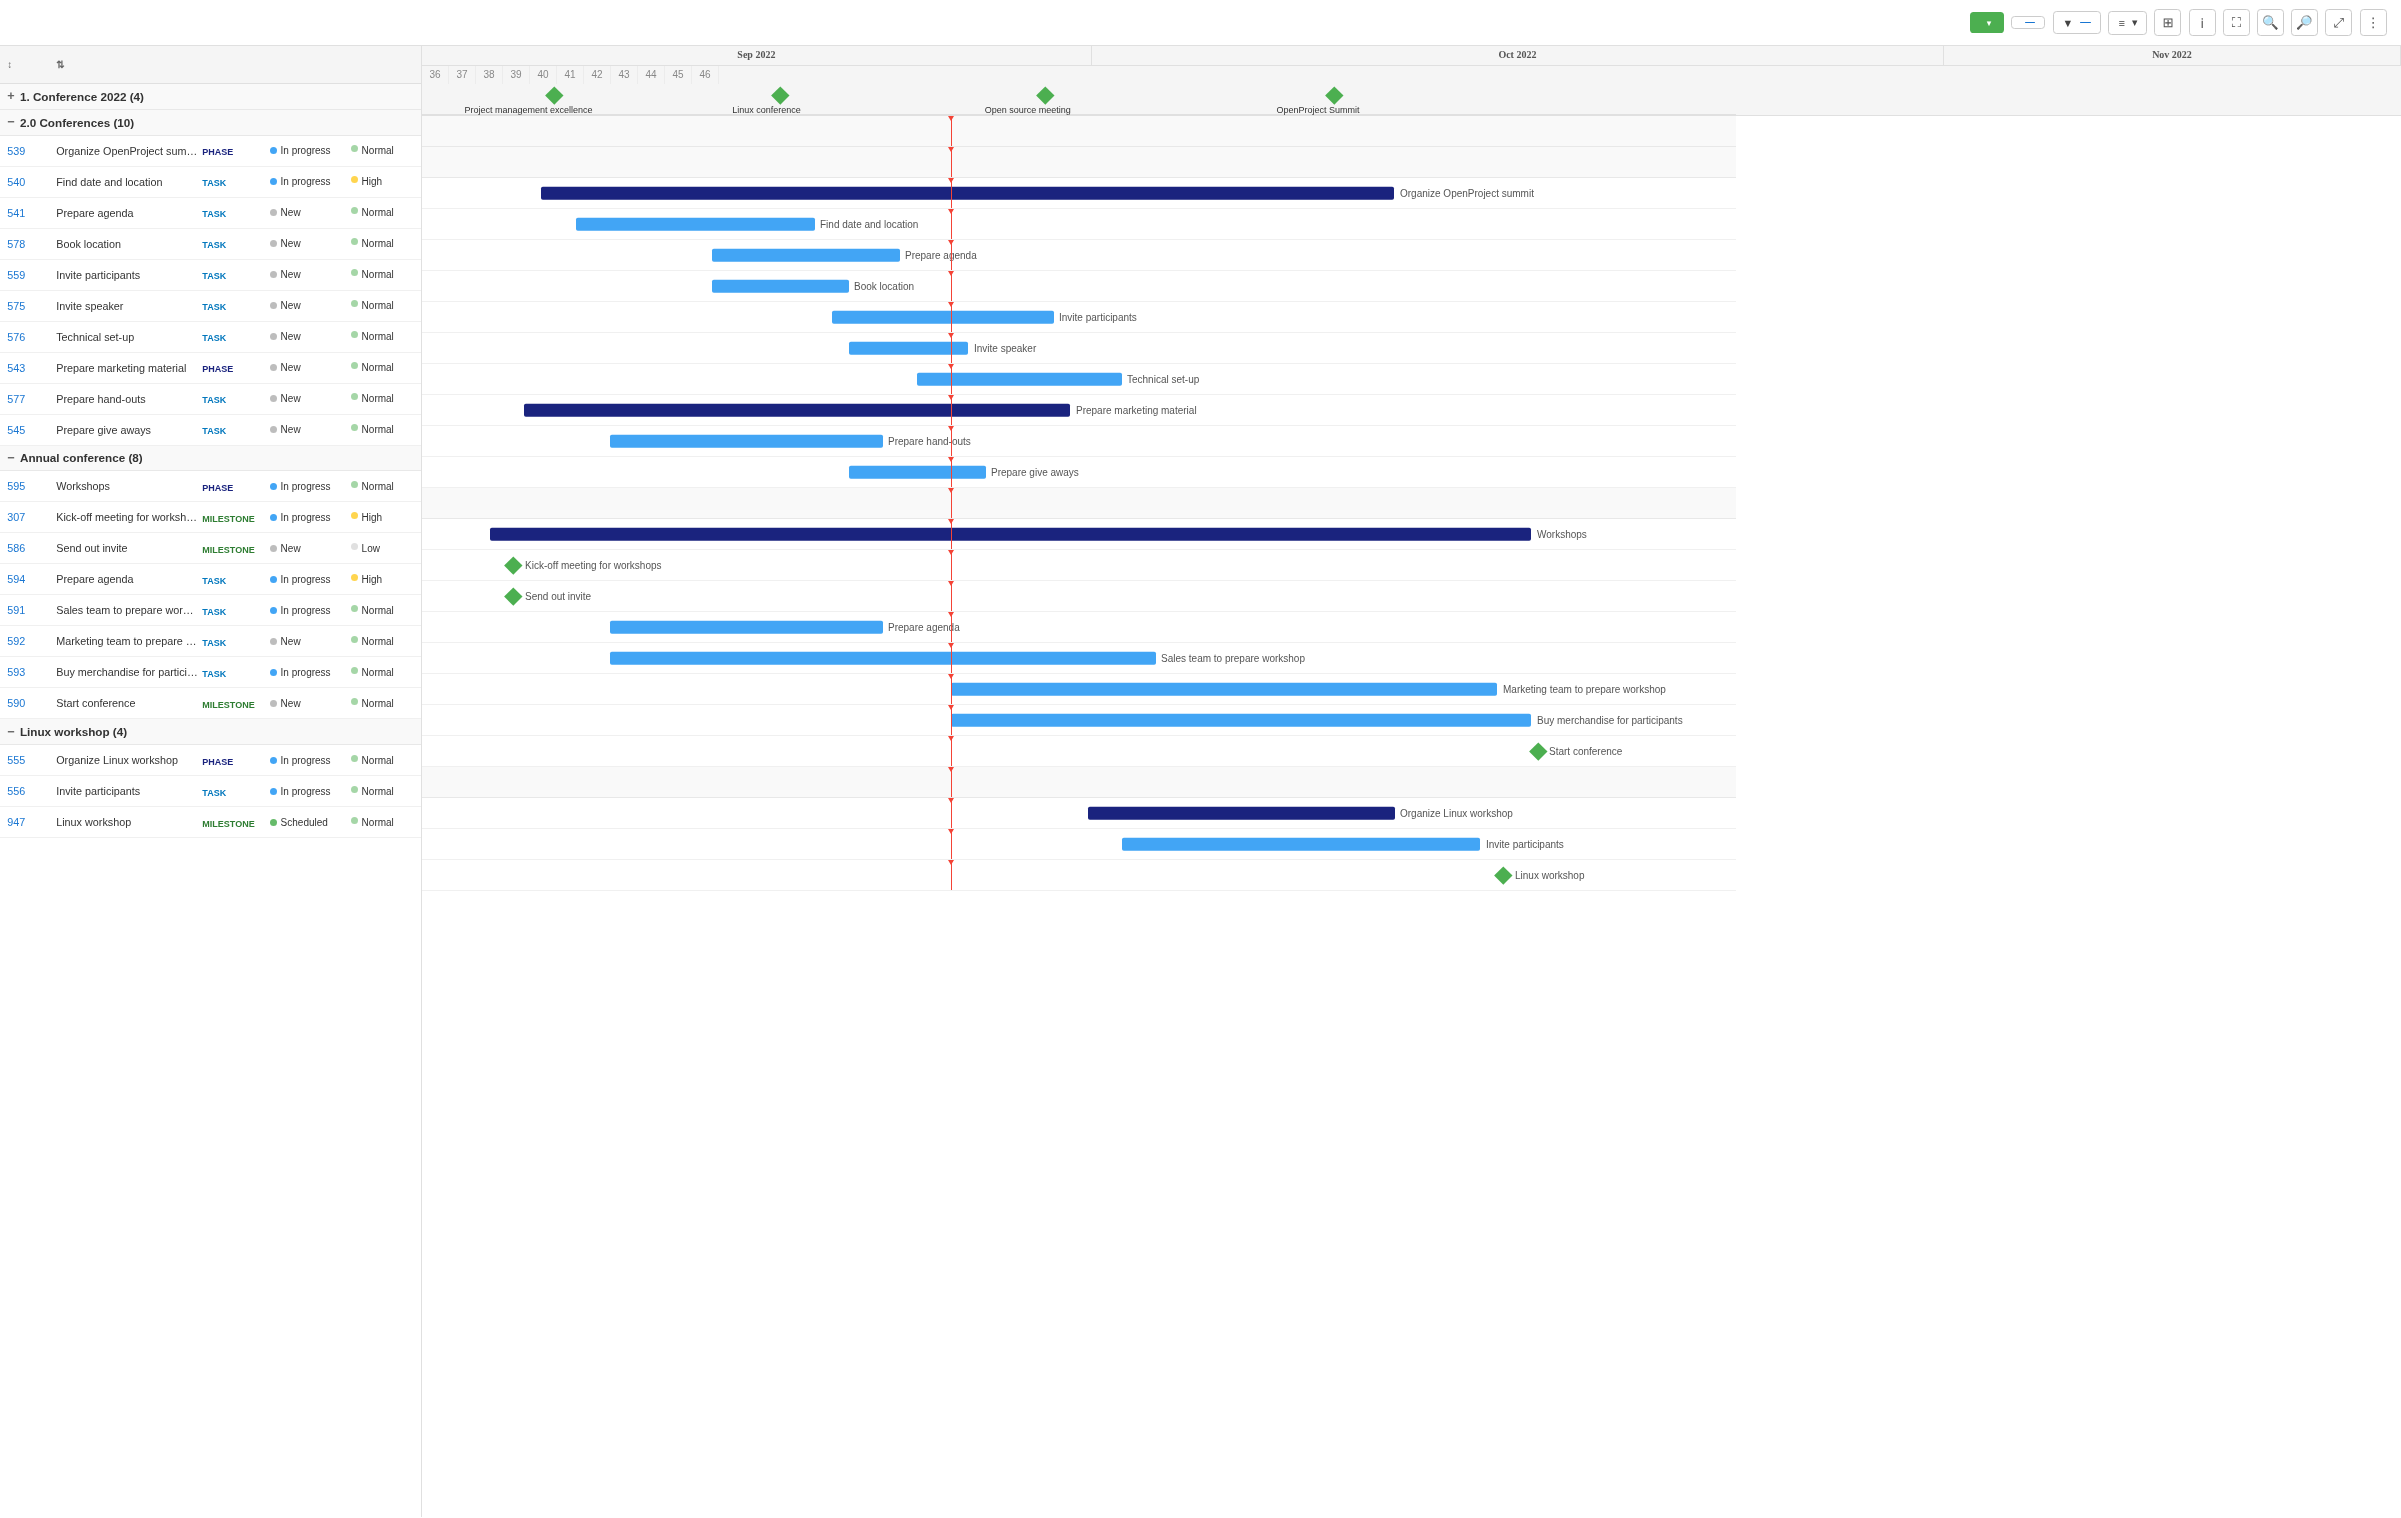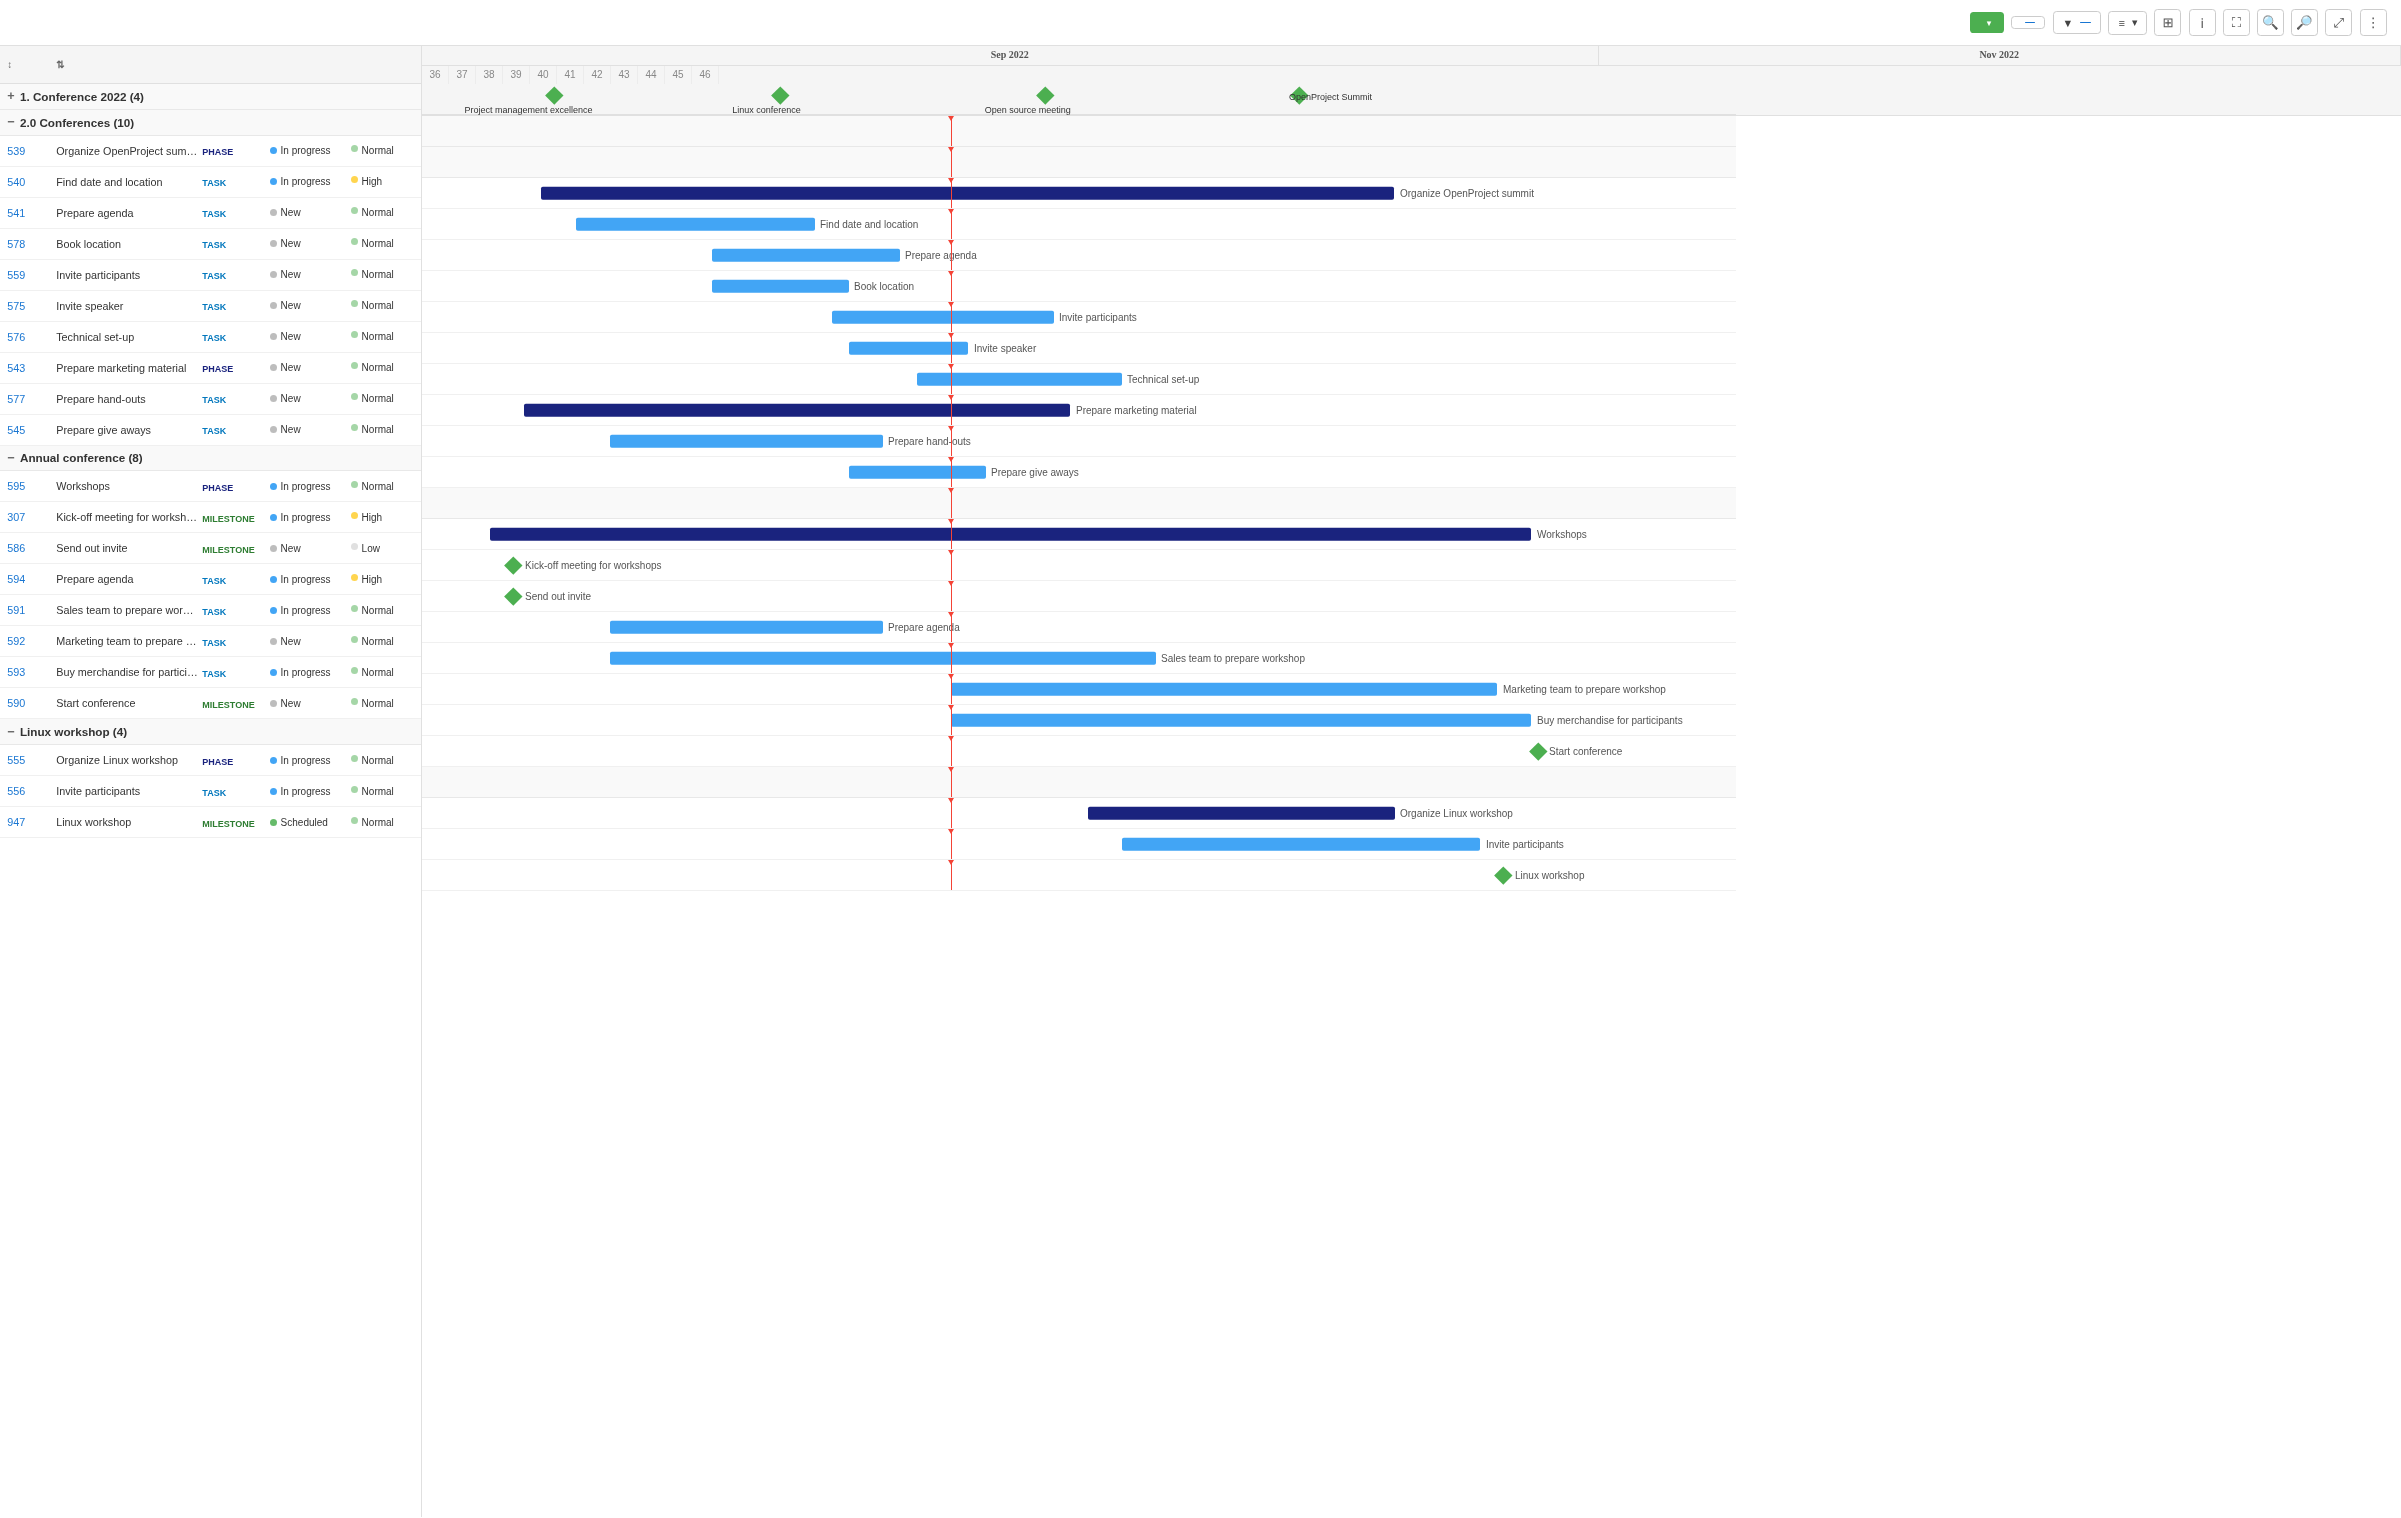--- a/index.html
+++ b/index.html
@@ -549,20 +549,21 @@
   </div>
       </div>
   </div>
 
   <div class="gantt-panel">
     <div class="gantt-inner">
 
       <div class="gantt-header">
         <div class="gantt-months">
           <div class="month-label" style="flex:2.2">Sep 2022</div>
+          <div class="month-label" style="flex:2.8">Oct 2022</div>
           <div class="month-label" style="flex:1.5">Nov 2022</div>
         </div>
         <div class="gantt-weeks" id="week-row">
             <div class="week-num">36</div>
             <div class="week-num">37</div>
             <div class="week-num">38</div>
             <div class="week-num">39</div>
             <div class="week-num">40</div>
             <div class="week-num">41</div>
             <div class="week-num">42</div>
@@ -578,21 +579,21 @@
               <div style="font-size: 9px; color: rgb(51, 51, 51); white-space: nowrap; margin-top: 3.6px; transform: translateX(-20%);">Project management excellence</div>
             </div>
             <div style="position: absolute; left: 324px; top: 4.5px; display: flex; flex-direction: column; align-items: center;">
               <div style="width: 12.6px; height: 12.6px; background: rgb(76, 175, 80); transform: rotate(45deg);"></div>
               <div style="font-size: 9px; color: rgb(51, 51, 51); white-space: nowrap; margin-top: 3.6px; transform: translateX(-20%);">Linux conference</div>
             </div>
             <div style="position: absolute; left: 580px; top: 4.5px; display: flex; flex-direction: column; align-items: center;">
               <div style="width: 12.6px; height: 12.6px; background: rgb(76, 175, 80); transform: rotate(45deg);"></div>
               <div style="font-size: 9px; color: rgb(51, 51, 51); white-space: nowrap; margin-top: 3.6px; transform: translateX(-20%);">Open source meeting</div>
             </div>
-            <div style="position: absolute; left: 871px; top: 4.5px; display: flex; flex-direction: row; align-items: center;">
+            <div style="position: absolute; left: 871px; top: 4.5px; display: flex; flex-direction: column; align-items: center;">
               <div style="width: 12.6px; height: 12.6px; background: rgb(76, 175, 80); transform: rotate(45deg);"></div>
               <div style="font-size: 9px; color: rgb(51, 51, 51); white-space: nowrap; margin-top: 3.6px; transform: translateX(-20%);">OpenProject Summit</div>
             </div>
           </div>
       </div>
 
       <div class="gantt-body" id="gantt-body">
           <div class="gantt-row group-spacer" style="width: 1314px;">
             <div class="gantt-today-line" style="left: 529px;"></div>
           </div>

